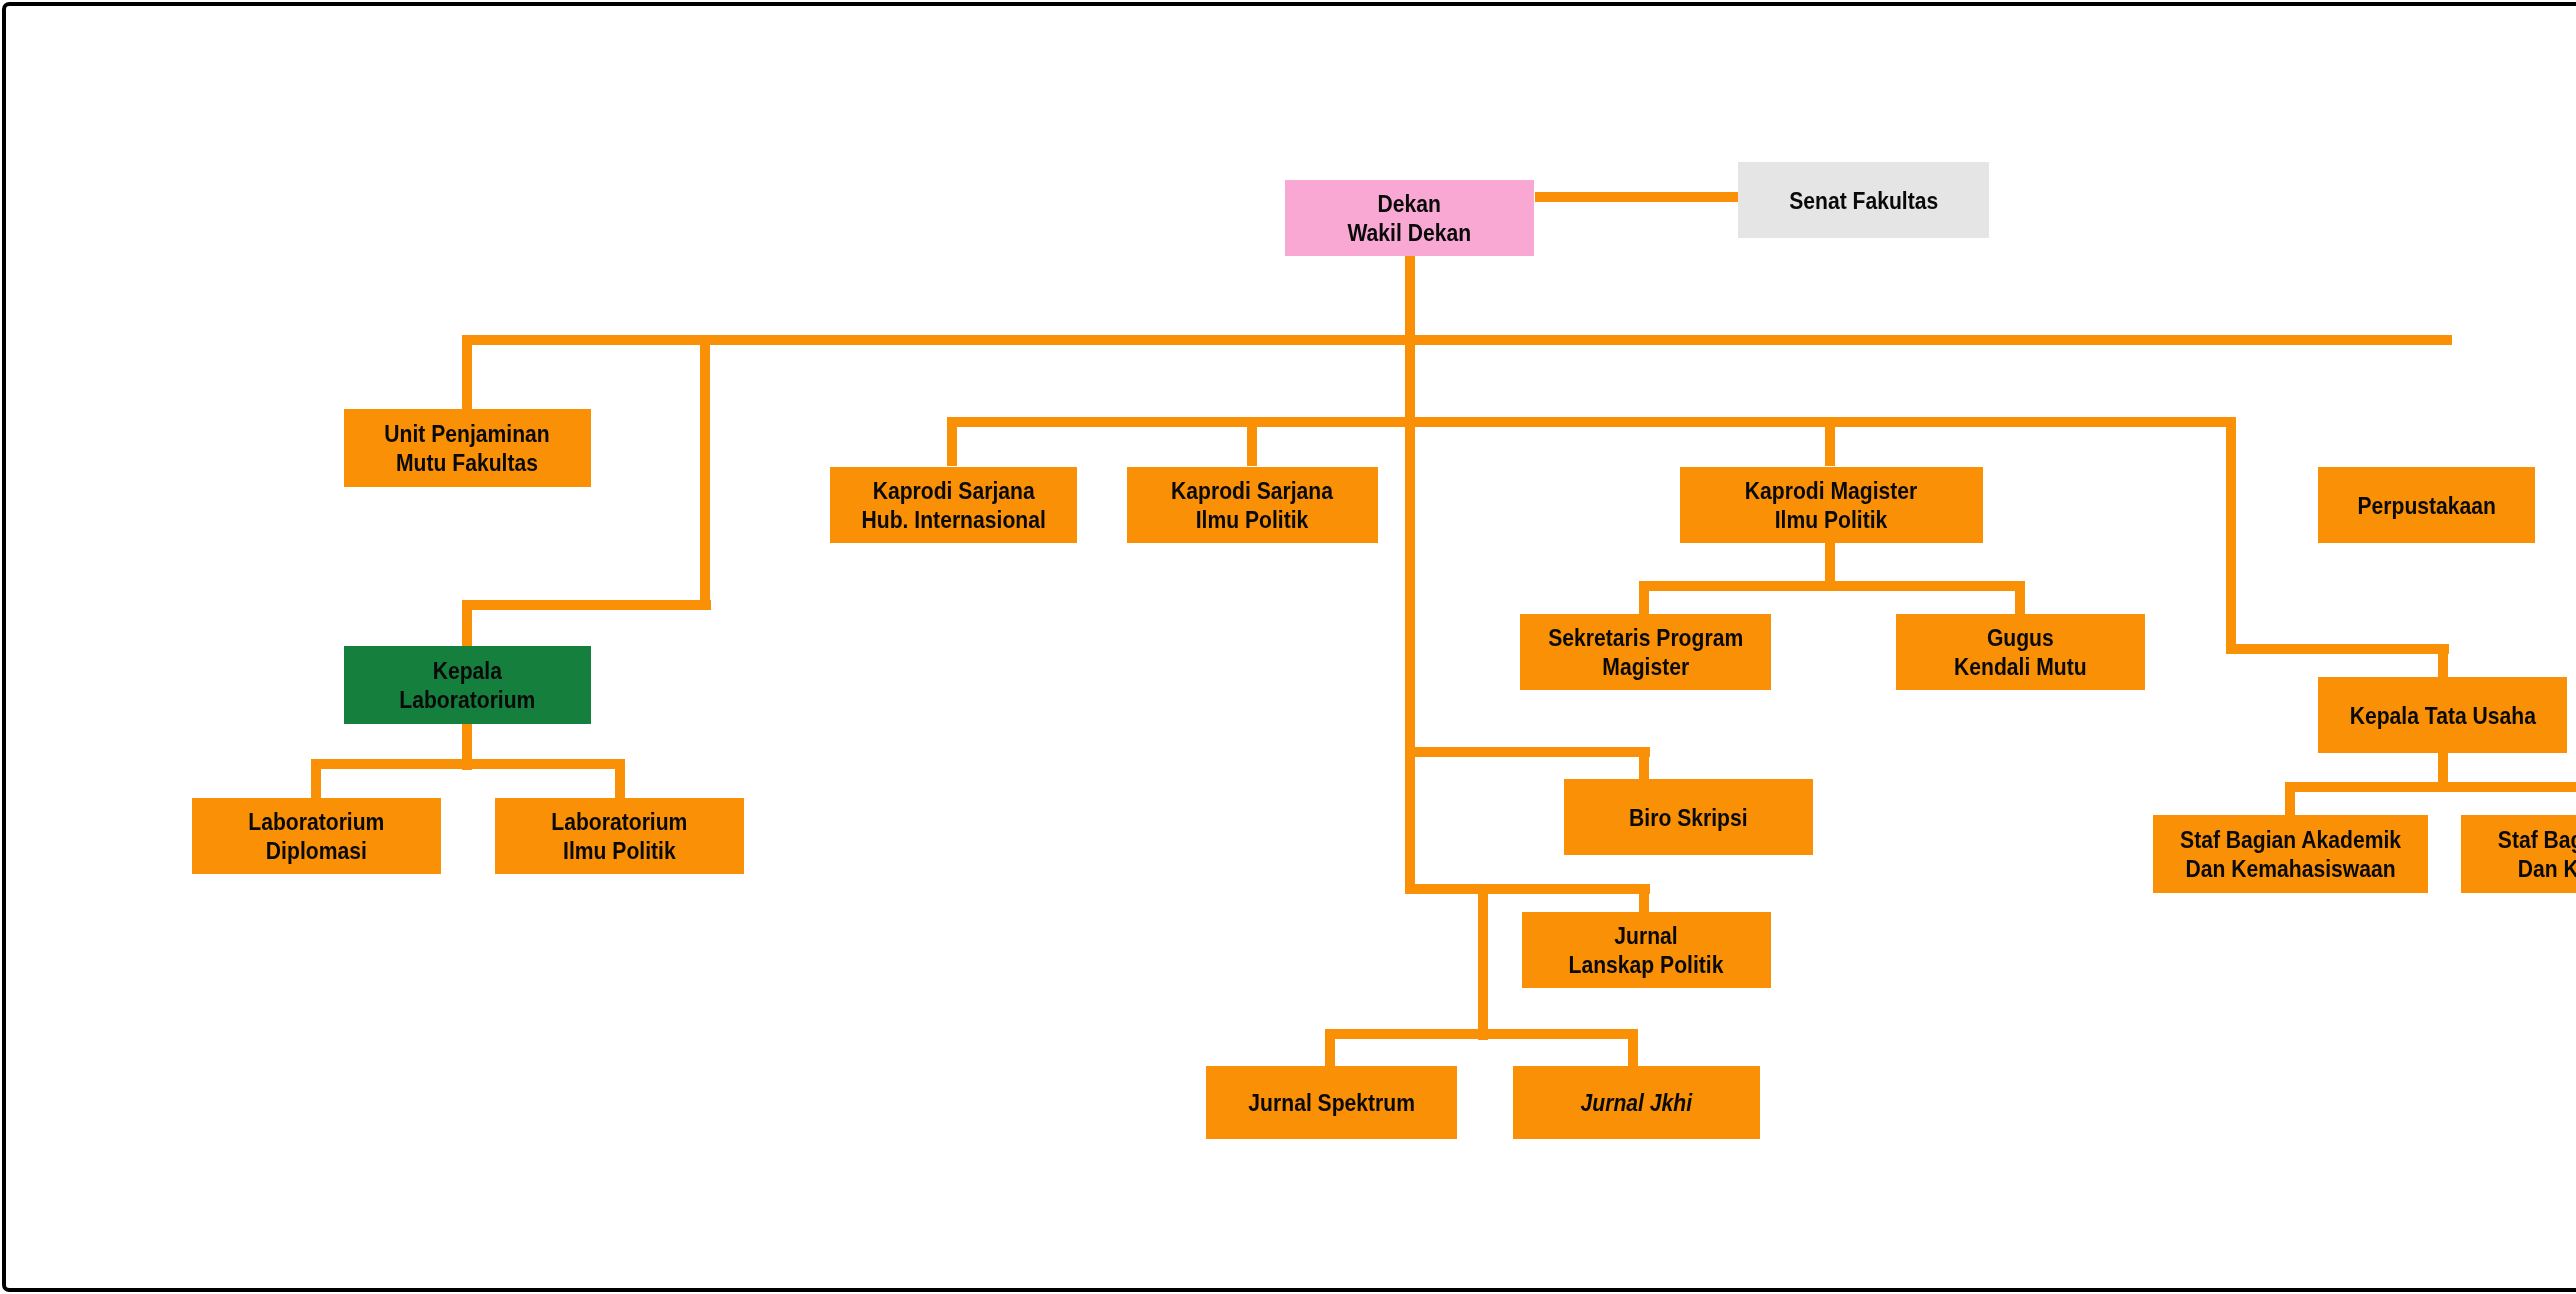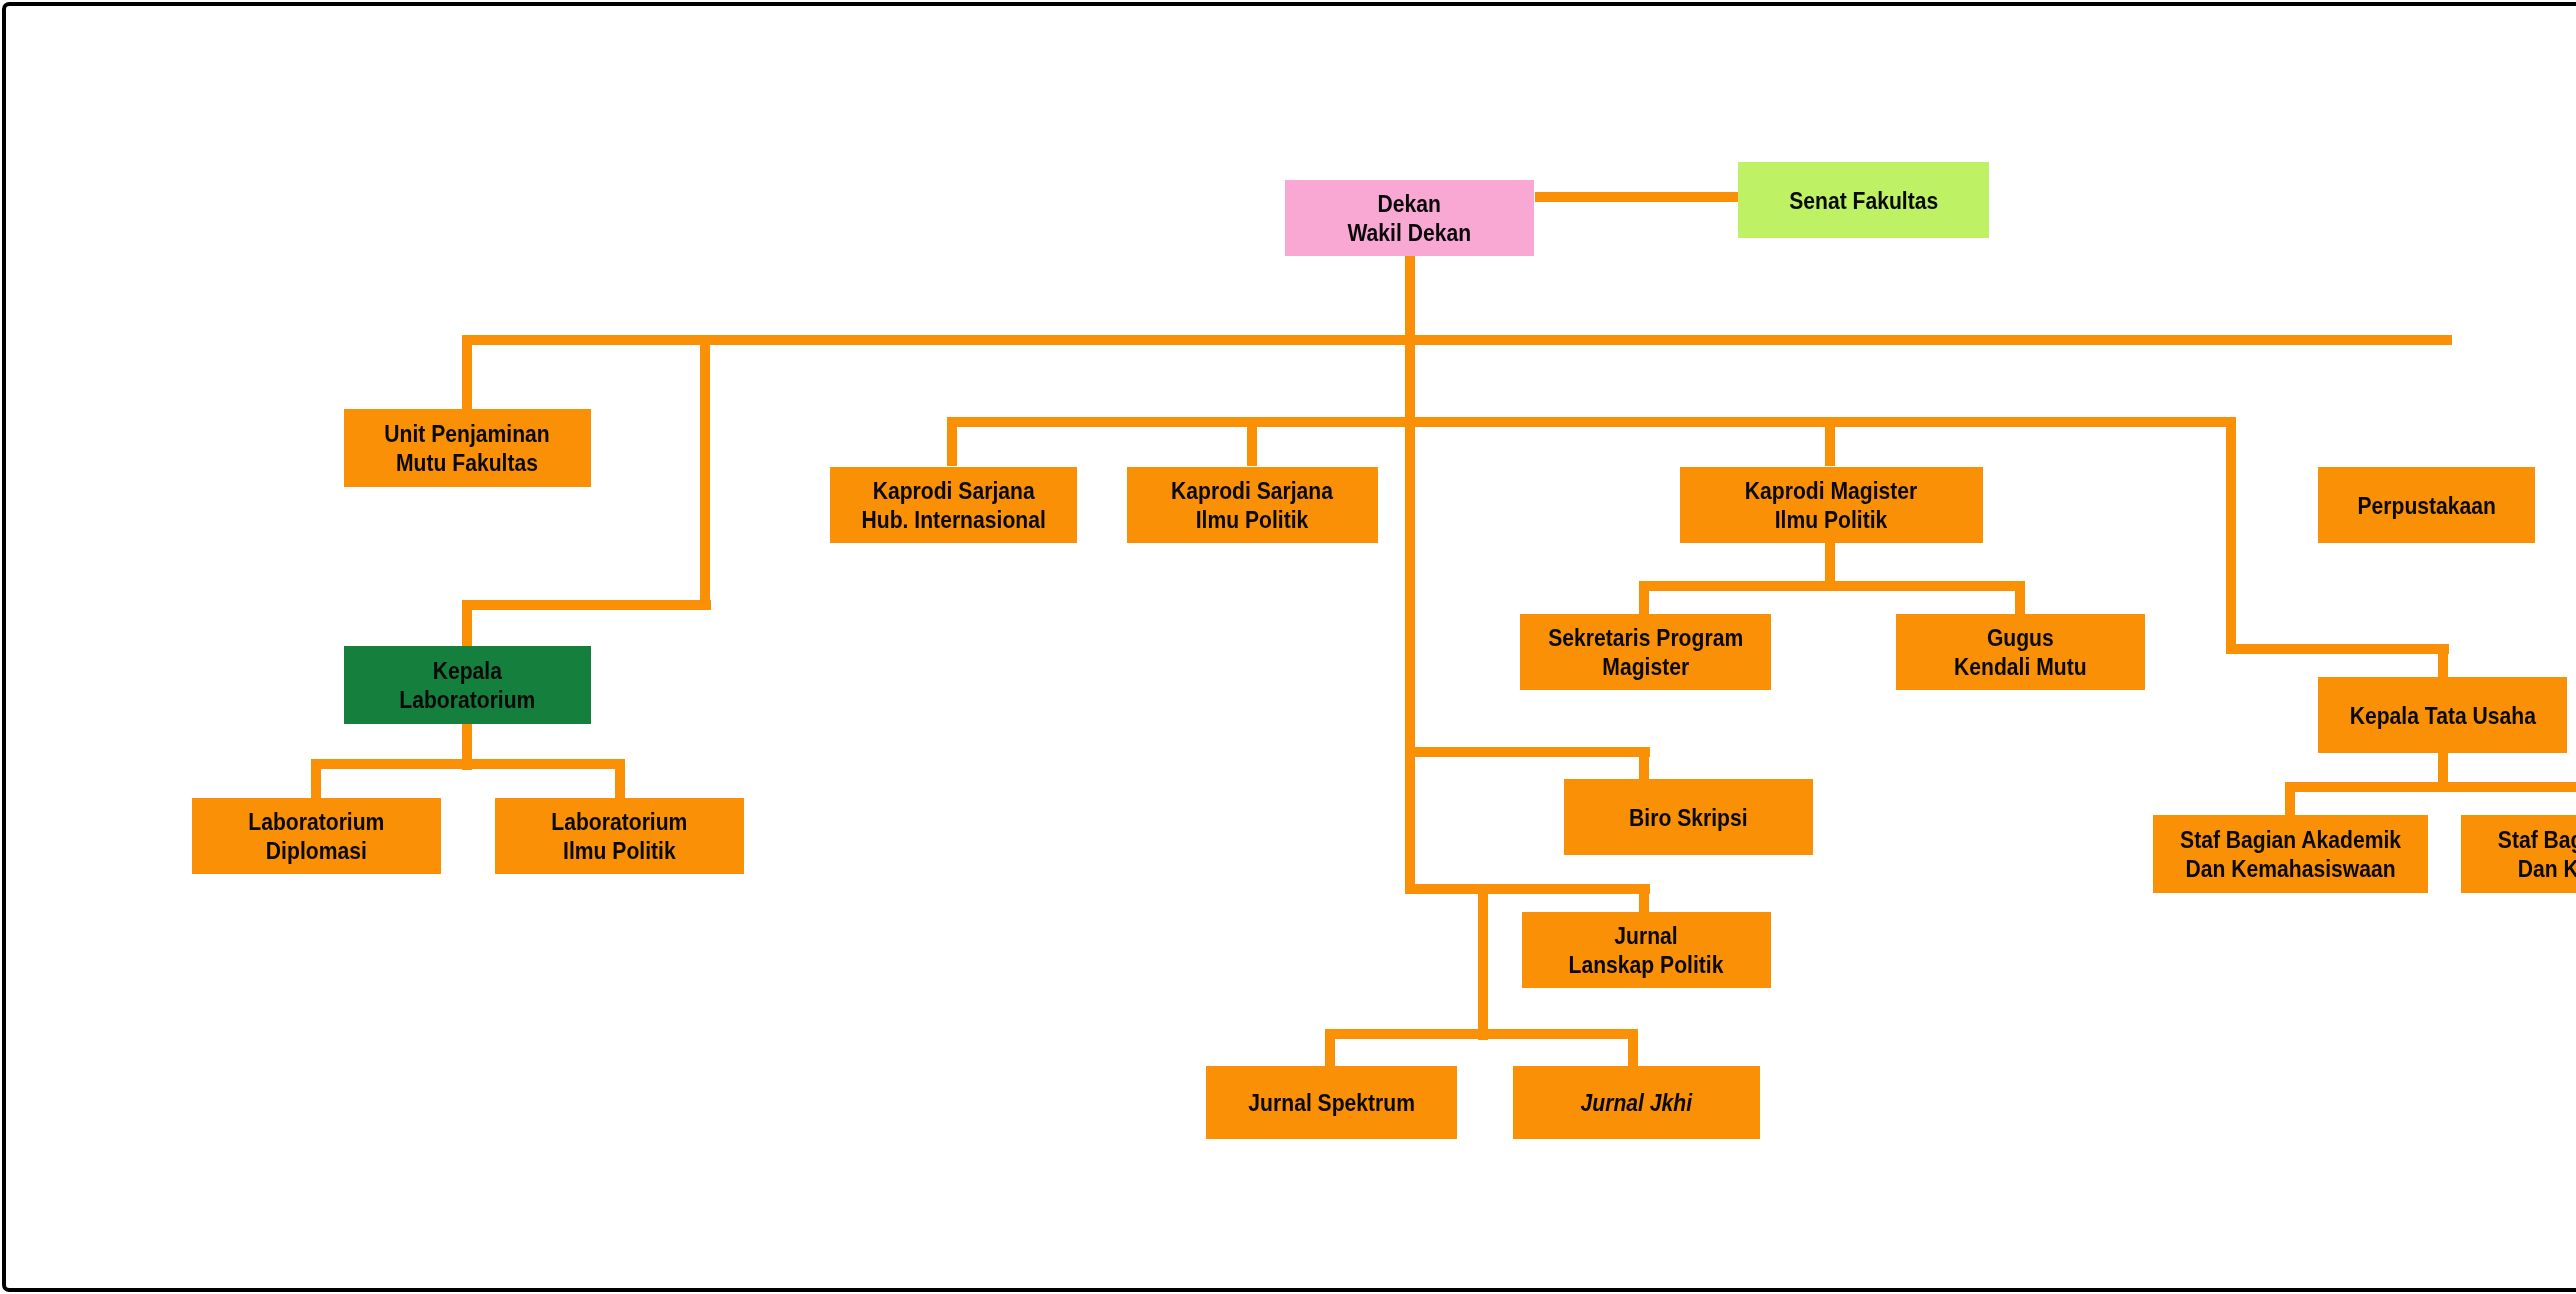--- a/index.html
+++ b/index.html
@@ -80,21 +80,21 @@
       <div class="line" style="left: 2285px; top: 782px; width: 312px; height: 10.3px; background: rgb(250, 144, 5);"></div>
       <div class="line" style="left: 2285px; top: 782px; width: 10.3px; height: 33px; background: rgb(250, 144, 5);"></div>
       <div class="line" style="left: 462px; top: 724px; width: 10.3px; height: 46px; background: rgb(250, 144, 5);"></div>
       <div class="line" style="left: 311px; top: 759px; width: 314px; height: 10.3px; background: rgb(250, 144, 5);"></div>
       <div class="line" style="left: 311px; top: 759px; width: 10.3px; height: 39px; background: rgb(250, 144, 5);"></div>
       <div class="line" style="left: 615px; top: 759px; width: 10.3px; height: 39px; background: rgb(250, 144, 5);"></div>
       <div class="node" style="left: 1285px; top: 180px; width: 249px; height: 76px; background: #f9a8d4;">
         <span class="node-label">Dekan
 Wakil Dekan</span>
       </div>
-      <div class="node" style="left: 1738px; top: 162px; width: 251px; height: 76px; background: #bef264;">
+      <div class="node" style="left: 1738px; top: 162px; width: 251px; height: 76px; background: #e5e5e5;">
         <span class="node-label">Senat Fakultas</span>
       </div>
       <div class="node" style="left: 344px; top: 409px; width: 247px; height: 78px; background: rgb(250, 144, 5);">
         <span class="node-label">Unit Penjaminan
 Mutu Fakultas</span>
       </div>
       <div class="node" style="left: 830px; top: 467px; width: 247px; height: 76px; background: rgb(250, 144, 5);">
         <span class="node-label">Kaprodi Sarjana
 Hub. Internasional</span>
       </div>

